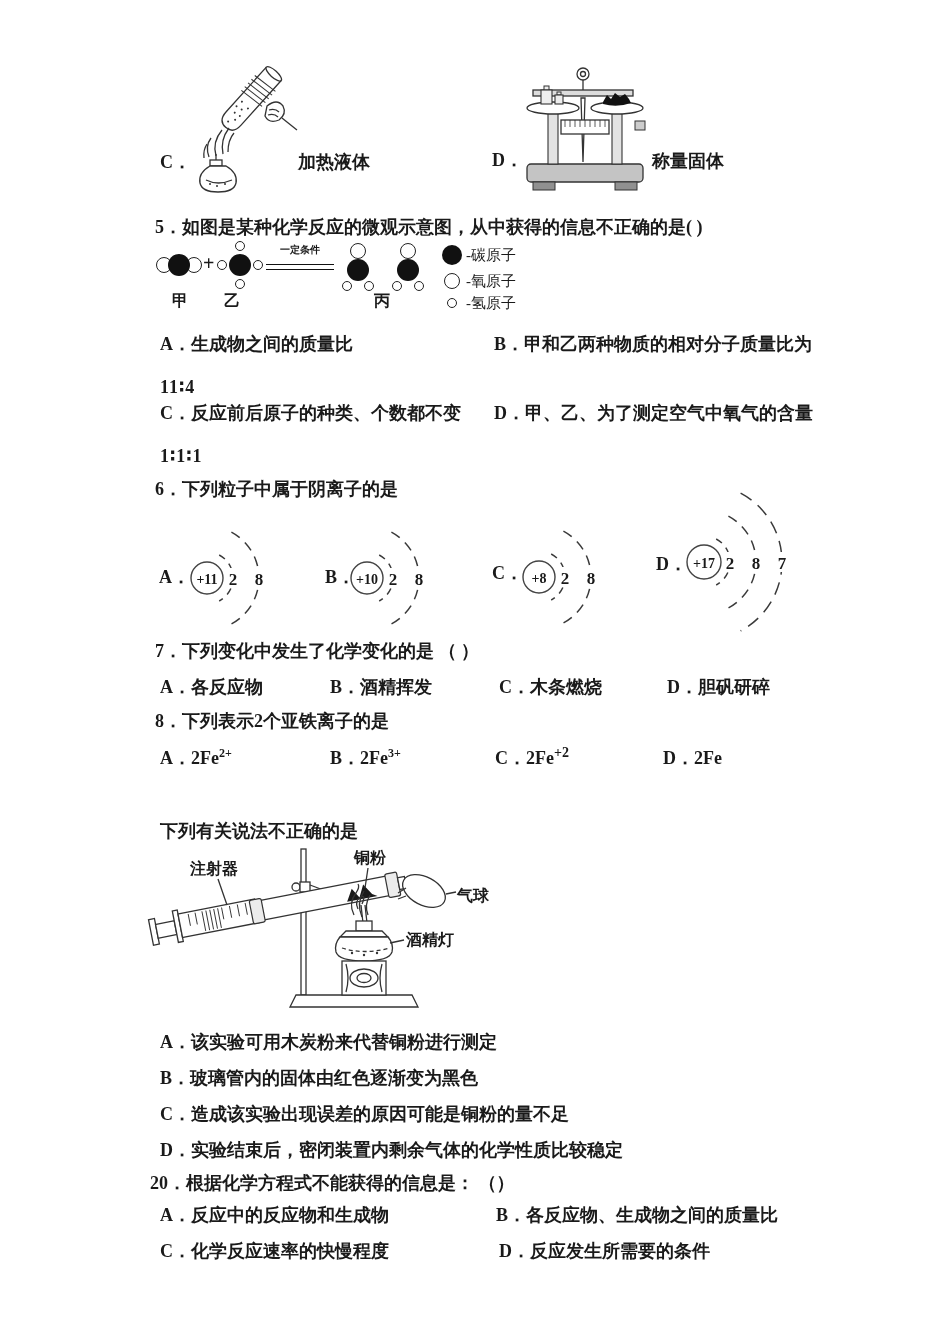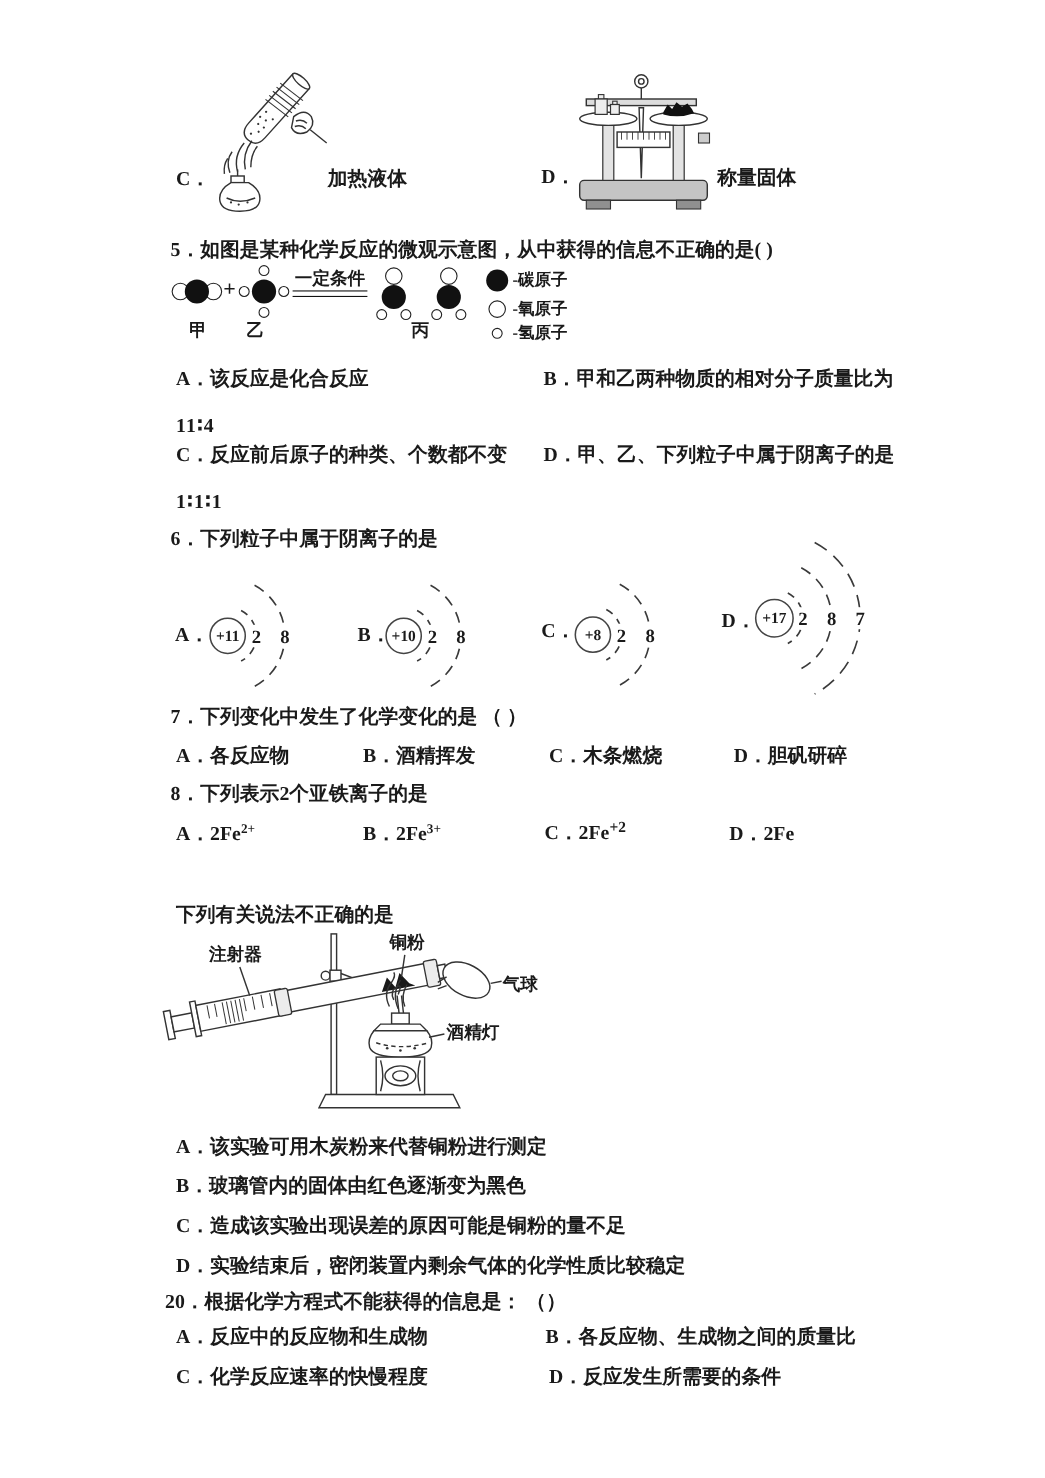--- a/index.html
+++ b/index.html
@@ -1,23 +1,23 @@
 <!DOCTYPE html>
 <html><head>
 <meta charset="utf-8">
 <style>
   html,body{margin:0;padding:0;background:#fff;}
   .page{position:relative;width:950px;height:1344px;background:#ffffff;
         font-family:"Liberation Serif","DejaVu Sans",serif;color:#1a1a1a;overflow:hidden;}
   .tl{position:absolute;font-size:18px;font-weight:700;line-height:22px;white-space:nowrap;}
   .cont{position:absolute;font-size:18px;font-weight:700;line-height:22px;white-space:nowrap;letter-spacing:1px;}
   .dlabel{position:absolute;font-size:16px;font-weight:600;line-height:19px;white-space:nowrap;}
-  .leg{position:absolute;font-size:15px;font-weight:700;line-height:18px;white-space:nowrap;}
+  .leg{position:absolute;font-size:15px;font-weight:400;line-height:18px;white-space:nowrap;}
   .cond{position:absolute;left:264px;top:243px;width:72px;text-align:center;
-        font-size:16px;font-weight:700;white-space:nowrap;}
+        font-size:10px;font-weight:700;white-space:nowrap;}
   .dbl{position:absolute;left:266px;top:264px;width:68px;height:4px;
        border-top:1.7px solid #111;border-bottom:1.7px solid #111;}
   .dot{position:absolute;border-radius:50%;box-sizing:border-box;}
   .c-a{width:22px;height:22px;background:#111;}
   .o-a{width:16px;height:16px;background:#fff;border:1.7px solid #222;}
   .h-a{width:10px;height:10px;background:#fff;border:1.4px solid #222;}
   .plus{position:absolute;font-size:20px;font-weight:700;}
   svg{position:absolute;overflow:visible;}
   .ln{stroke:#333;stroke-width:1.3;fill:none;}
   .shape{stroke:#333;stroke-width:1.3;fill:#fff;}
@@ -139,25 +139,25 @@
   <div class="dlabel" style="left:224px;top:291px">乙</div>
   <div class="dlabel" style="left:374px;top:291px">丙</div>
 
   <div class="dot c-a" style="left:442px;top:245px;width:20px;height:20px"></div>
   <div class="leg" style="left:466px;top:246px">-碳原子</div>
   <div class="dot o-a" style="left:444px;top:273px"></div>
   <div class="leg" style="left:466px;top:272px">-氧原子</div>
   <div class="dot h-a" style="left:447px;top:298px"></div>
   <div class="leg" style="left:466px;top:294px">-氢原子</div>
 
-  <div class="tl" style="left:160px;top:333px">A．该反应是化合反应</div>
+  <div class="tl" style="left:160px;top:333px">A．生成物之间的质量比</div>
   <div class="tl" style="left:494px;top:333px">B．甲和乙两种物质的相对分子质量比为</div>
   <div class="cont" style="left:160px;top:376px">11∶4</div>
   <div class="tl" style="left:160px;top:402px">C．反应前后原子的种类、个数都不变</div>
-  <div class="tl" style="left:494px;top:402px">D．甲、乙、下列粒子中属于阴离子的是</div>
+  <div class="tl" style="left:494px;top:402px">D．甲、乙、为了测定空气中氧气的含量</div>
   <div class="cont" style="left:160px;top:445px">1∶1∶1</div>
 
   <div class="tl" style="left:155px;top:478px">6．下列粒子中属于阴离子的是</div>
 
   <div class="tl" style="left:159px;top:566px">A．</div>
   <svg style="left:177px;top:513px" width="120" height="130" viewBox="0 0 120 130">
     <path class="arc" d="M42.2,42 A26,26 0 0 1 42.2,88" stroke-dasharray="7 6"></path>
     <path class="arc" d="M54.4,19.1 A52,52 0 0 1 54.4,110.9" stroke-dasharray="10 7"></path>
     <rect class="gap" x="49" y="55" width="14" height="20"></rect>
       <rect class="gap" x="75" y="55" width="14" height="20"></rect>

